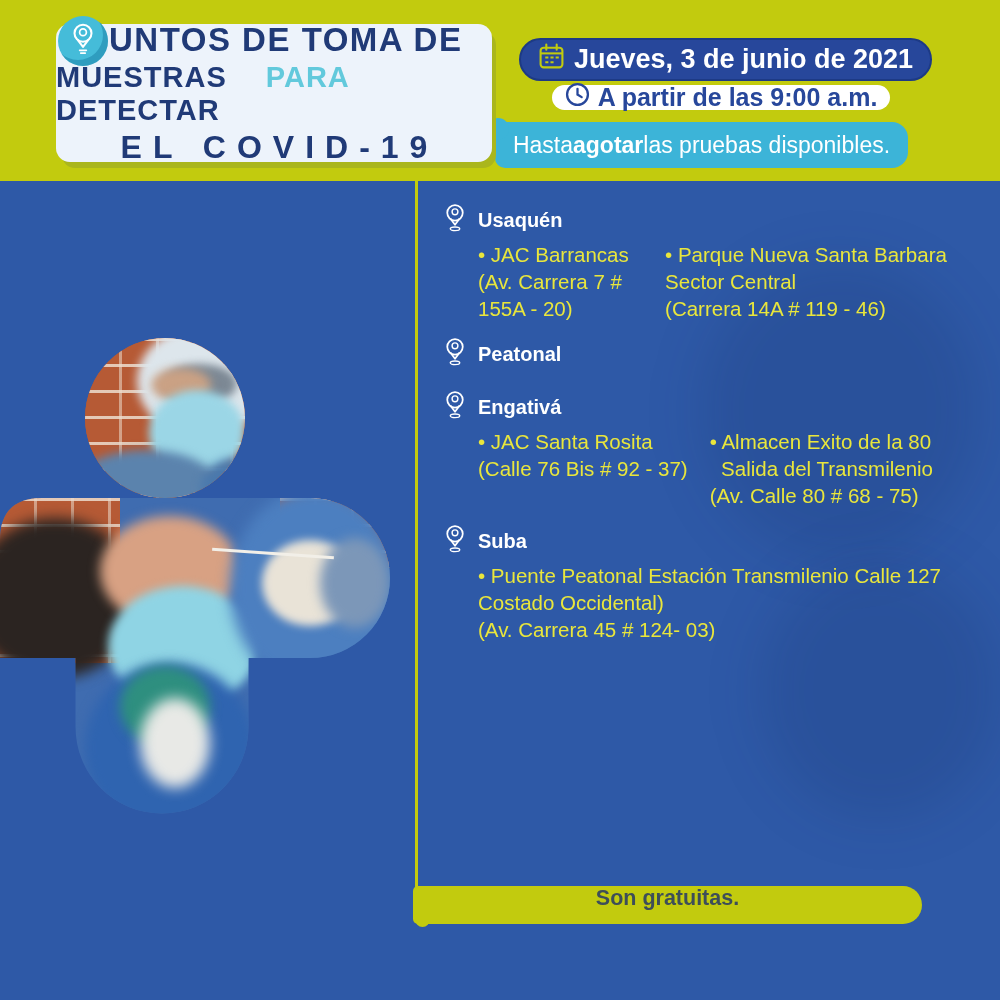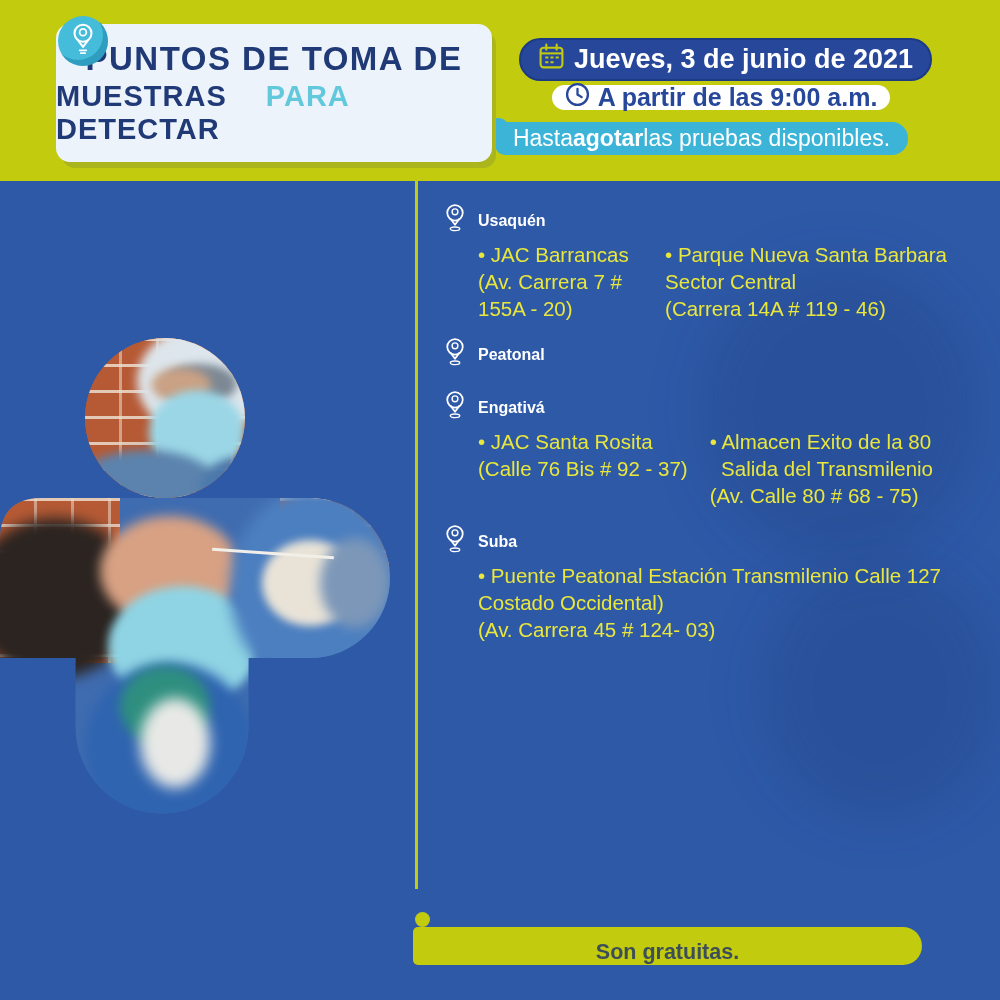--- a/index.html
+++ b/index.html
@@ -21,21 +21,21 @@
   .bulb-badge { position:absolute; left:58px; top:16px; width:50px; height:50px; border-radius:50%;
     background:#45bcd9; box-shadow:inset -5px -6px 0 rgba(20,120,160,.45); z-index:3;
     display:flex; align-items:center; justify-content:center; }
 
   .date-pill { position:absolute; left:519px; top:38px; width:413px; height:43px; background:#27479b;
     border:2px solid #1d3a85; border-radius:24px; display:flex; align-items:center; justify-content:center;
     gap:9px; color:#ffffff; font-size:27px; font-weight:bold; z-index:2; }
   .time-pill { position:absolute; left:552px; top:85px; width:338px; height:25px; background:#ffffff;
     border-radius:20px; display:flex; align-items:center; justify-content:center; gap:8px;
     color:#27479b; font-size:25px; font-weight:bold; }
-  .note-bar { position:absolute; left:495px; top:122px; width:413px; height:33px; background:#3cb4d8;
+  .note-bar { position:absolute; left:495px; top:122px; width:413px; height:46px; background:#3cb4d8;
     border-radius:10px 16px 16px 10px; display:flex; align-items:center; justify-content:center;
     color:#ffffff; font-size:23px; }
   .note-bar b { font-weight:bold; }
 
   
   .photo-circle { position:absolute; left:85px; top:338px; width:160px; height:160px; border-radius:50%;
     overflow:hidden; background:#b05a38; }
   .photo-circle .blob, .photo-cross .blob { position:absolute; border-radius:50%; }
   .brick { background:
       repeating-linear-gradient(180deg, rgba(236,220,205,.85) 0 3px, transparent 3px 26px),
@@ -43,28 +43,28 @@
       #b65a35; }
   .photo-cross { position:absolute; left:0px; top:498px; width:392px; height:336px;
     clip-path:path('M 0 42 Q 0 0 42 0 L 310 0 A 80 80 0 0 1 310 160 L 248.5 160 L 248.5 229 A 86.5 86.5 0 0 1 75.5 229 L 75.5 160 L 0 160 Z');
     background:#3f6cb0; overflow:hidden; }
 
   
   .v-line { position:absolute; left:415px; top:181px; width:3px; height:708px; background:#c2cb0e; }
   .locations { position:absolute; left:478px; top:203px; width:470px; display:flex; flex-direction:column; gap:15px; }
   .loc-section { position:relative; }
   .loc-head { display:flex; align-items:center; gap:10px; margin-left:-36px; margin-bottom:3px; }
-  .loc-name { color:#ffffff; font-weight:bold; font-size:16px; }
+  .loc-name { color:#ffffff; font-weight:bold; font-size:20px; }
   .loc-items { display:flex; flex-direction:row; gap:22px; }
   .loc-line { color:#e9e63c; font-size:20.5px; line-height:27px; white-space:pre-wrap; }
 
   
   .free-banner { position:absolute; left:413px; top:886px; width:509px; height:38px; background:#c2cb0e;
-    border-radius:5px 19px 19px 5px; display:flex; align-items:flex-end; justify-content:center;
-    color:#3d4e59; font-size:21.5px;margin-top:41px; }
+    border-radius:5px 19px 19px 5px; display:flex; align-items:flex-start; justify-content:center;
+    color:#3d4e59; font-size:21.5px; }
   .free-banner b { font-weight:bold; }
   .banner-nub { position:absolute; left:415px; top:912px; width:15px; height:15px; border-radius:50%;
     background:#c2cb0e; }
 
   
   .footer { position:absolute; left:0; top:930px; width:1000px; height:70px; display:flex; align-items:center; }
 
   
   .bg-blob { position:absolute; border-radius:50%; filter:blur(26px); background:rgba(16,38,88,.14); }
 </style>
@@ -74,20 +74,21 @@
 <div class="poster">
 
   <div class="bg-blob" style="left:700px; top:260px; width:280px; height:300px;"></div>
   <div class="bg-blob" style="left:760px; top:560px; width:240px; height:260px;"></div>
 
   <div class="header-band">
     <div class="title-dot"></div>
     <div class="title-box">
       <div class="title-line1">PUNTOS DE TOMA DE</div>
       <div class="title-line2"><span>MUESTRAS </span><span class="hl">PARA</span><span> DETECTAR</span></div>
+      <div class="title-line3">EL COVID-19</div>
     </div>
     <div class="bulb-badge">
       <span>
         <svg width="30" height="34" viewBox="0 0 24 30">
           <circle cx="12" cy="10" r="7.5" fill="none" stroke="#ffffff" stroke-width="1.8"></circle>
           <circle cx="12" cy="9" r="3" fill="none" stroke="#ffffff" stroke-width="1.5"></circle>
           <path d="M7.3 15.8 L12 22 L16.7 15.8" fill="none" stroke="#ffffff" stroke-width="1.8" stroke-linejoin="round"></path>
           <path d="M9 25 h6 M10 27.5 h4" stroke="#ffffff" stroke-width="1.4" stroke-linecap="round" fill="none"></path>
         </svg>
       </span>

